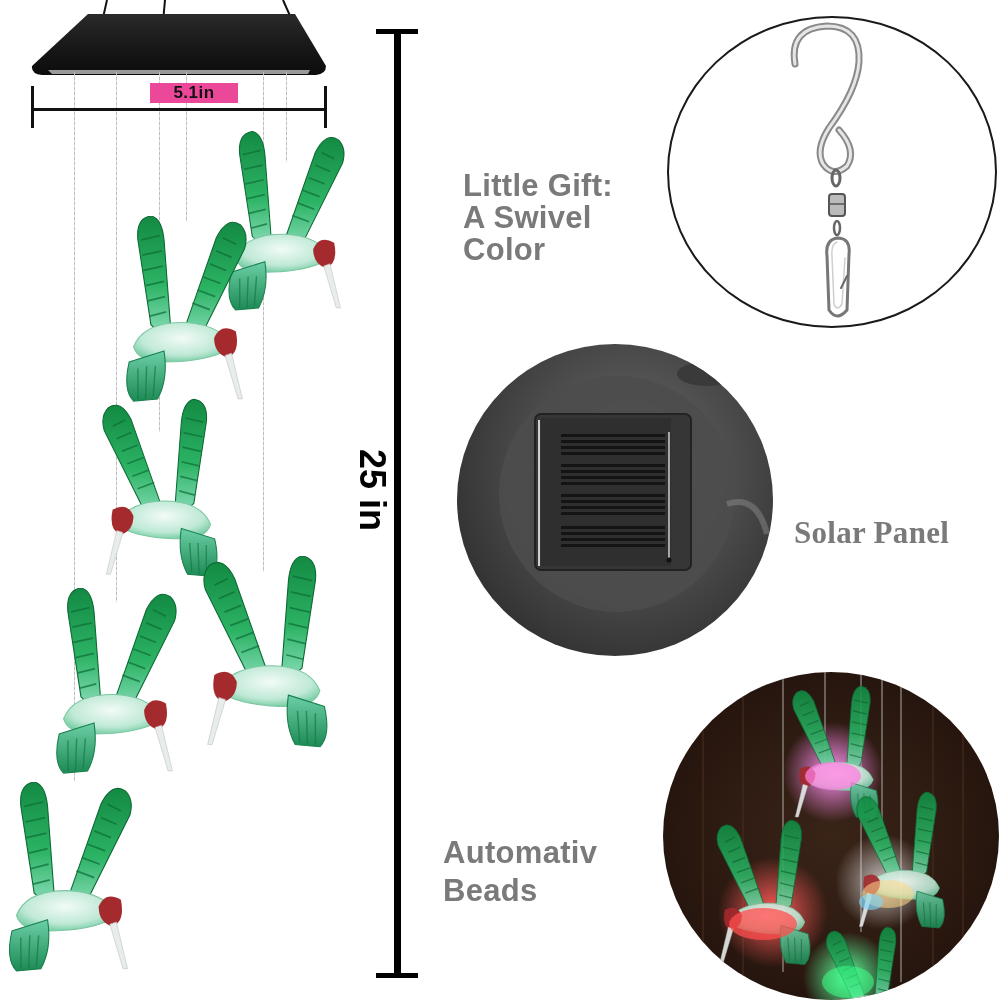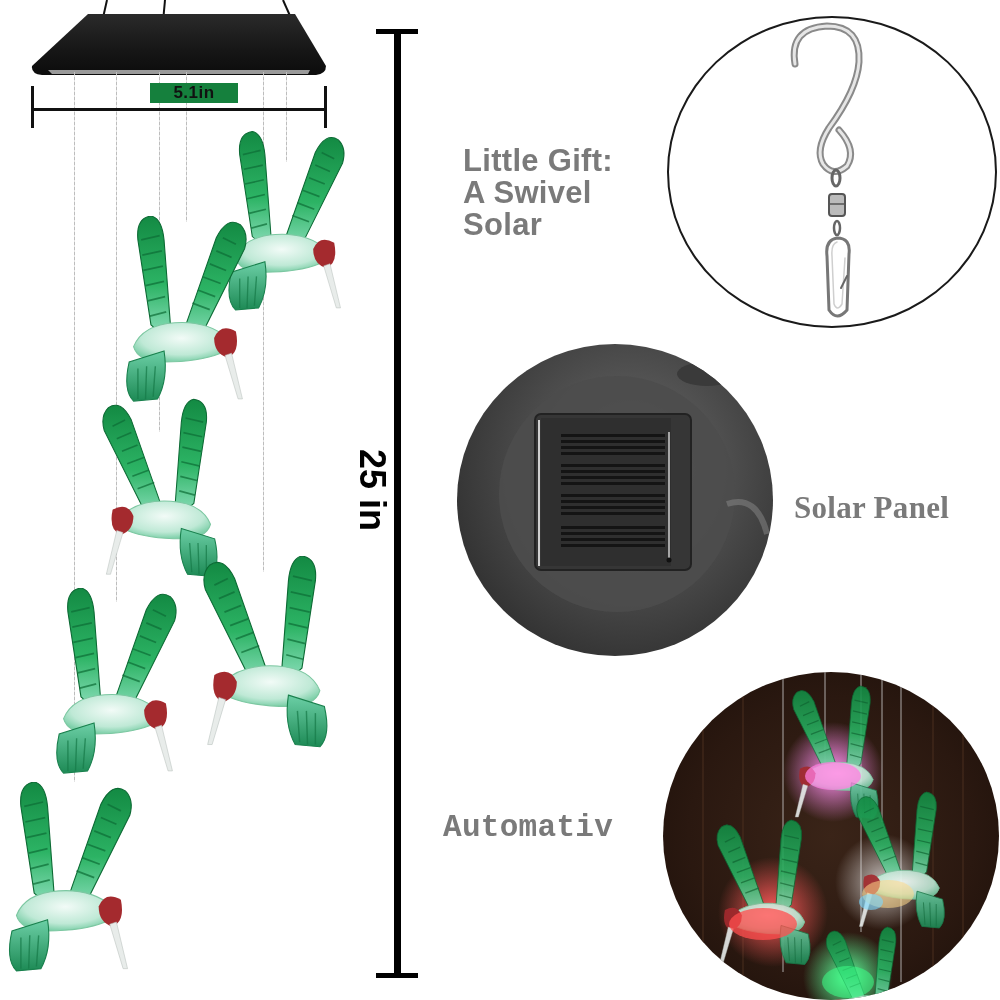--- a/index.html
+++ b/index.html
@@ -22,24 +22,24 @@
   .dim-v-capT { left:376px; top:29px; width:42px; height:5px; background:#000; }
   .dim-v-capB { left:376px; top:973px; width:42px; height:5px; background:#000; }
   .dim-v-label { left:322px; top:470px; width:100px; height:40px; transform:rotate(90deg);
                  transform-origin:center; text-align:center; font-size:36px; font-weight:bold;
                  color:#000; line-height:40px; }
 
   
   .string { width:1px; background:repeating-linear-gradient(#bdbdbd 0 3px, #e3e3e3 3px 5px); }
 
   
-  .feature { color:#7a7a7a; font-weight:bold; font-size:31px; line-height:32px; letter-spacing:0.3px; }
+  .feature { color:#7a7a7a; font-weight:bold; font-size:31px; line-height:32px; letter-spacing:0.3px;margin-top:25px; }
   #gift-text { left:463px; top:145px; }
   #solar-text { left:794px; top:492px;font-family:Liberation Serif, serif; }
-  #led-text { left:443px; top:809px; line-height:38px;font-family:Liberation Mono, monospace; }
+  #led-text { left:443px; top:809px; line-height:38px; }
 
   
   #hook-circle { left:667px; top:16px; width:330px; height:312px; border:2px solid #1a1a1a;
                  border-radius:50%; box-sizing:border-box; background:#fff; }
   #solar-circle { left:457px; top:344px; width:316px; height:312px; border-radius:50%;
                   background:radial-gradient(ellipse at 55% 40%, #6c6c6c 0%, #4a4a4a 45%, #333 75%, #262626 100%);
                   overflow:hidden; }
   #led-circle { left:663px; top:672px; width:336px; height:328px; border-radius:50%;
                 background:radial-gradient(ellipse at 50% 50%, #3a2418 0%, #2a1810 60%, #1a0e08 100%);
                 overflow:hidden; }
@@ -71,21 +71,21 @@
   <div class="abs string" style="left:74px;top:72px;height:710px;"></div>
   <div class="abs string" style="left:116px;top:72px;height:530px;"></div>
   <div class="abs string" style="left:159px;top:72px;height:360px;"></div>
   <div class="abs string" style="left:186px;top:72px;height:150px;"></div>
   <div class="abs string" style="left:263px;top:72px;height:500px;"></div>
   <div class="abs string" style="left:286px;top:72px;height:90px;"></div>
 
   <div class="abs dim-h-capL"></div>
   <div class="abs dim-h"></div>
   <div class="abs dim-h-capR"></div>
-  <div class="abs dim-h-label" style="background:#15803d;padding:0 4px;">5.1in</div>
+  <div class="abs dim-h-label" style="background:#ec4899;padding:0 4px;">5.1in</div>
 
   <svg width="0" height="0" style="position:absolute">
     <defs>
       <linearGradient id="wing" x1="0" y1="0" x2="0" y2="1">
         <stop offset="0" stop-color="#138a43"></stop>
         <stop offset="0.6" stop-color="#2cb364"></stop>
         <stop offset="1" stop-color="#7fd9b0"></stop>
       </linearGradient>
       <linearGradient id="tail" x1="0" y1="0" x2="0" y2="1">
         <stop offset="0" stop-color="#6ccfa6"></stop>
@@ -155,21 +155,21 @@
 </div>
 
 <div class="abs dim-v-capT"></div>
 <div class="abs dim-v"></div>
 <div class="abs dim-v-capB"></div>
 <div class="abs dim-v-label">25 in</div>
 
 <div id="gift-text" class="abs feature">
   <div>Little Gift:</div>
   <div>A Swivel</div>
-  <div>Solar</div>
+  <div>Color</div>
 </div>
 
 <div id="hook-circle" class="abs">
   <svg width="326" height="308" viewBox="0 0 326 308">
     <g fill="none" stroke-linecap="round">
 
       <path d="M126 46 Q120 10 158 8 Q192 8 190 44 Q188 72 160 110 Q146 132 154 146 Q164 160 178 148 Q188 132 170 112" stroke="#8a8a8a" stroke-width="7"></path>
       <path d="M126 46 Q120 10 158 8 Q192 8 190 44 Q188 72 160 110 Q146 132 154 146 Q164 160 178 148 Q188 132 170 112" stroke="#e6e6e6" stroke-width="3"></path>
 
       <ellipse cx="167" cy="160" rx="4" ry="8" stroke="#666" stroke-width="3"></ellipse>
@@ -220,20 +220,21 @@
     <path d="M270 160 Q300 150 310 190" stroke="#9a9a9a" stroke-width="6" fill="none" opacity="0.4"></path>
   </svg>
 </div>
 
 <div id="solar-text" class="abs feature">
   <div>Solar Panel</div>
 </div>
 
 <div id="led-text" class="abs feature">
   <div>Automativ</div>
+  <div>Beads</div>
 </div>
 
 <div id="led-circle" class="abs">
   <svg width="336" height="328" viewBox="0 0 336 328">
     <defs>
       <radialGradient id="gPink">
           <stop offset="0" stop-color="#ff8ff0"></stop>
           <stop offset="1" stop-color="#ff8ff0" stop-opacity="0"></stop>
         </radialGradient>
       <radialGradient id="gRed">

